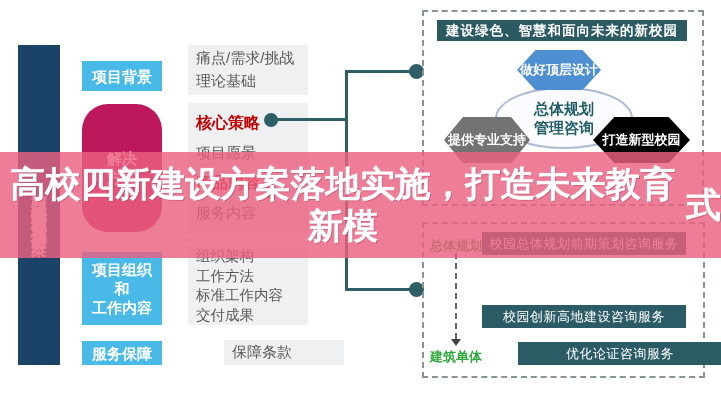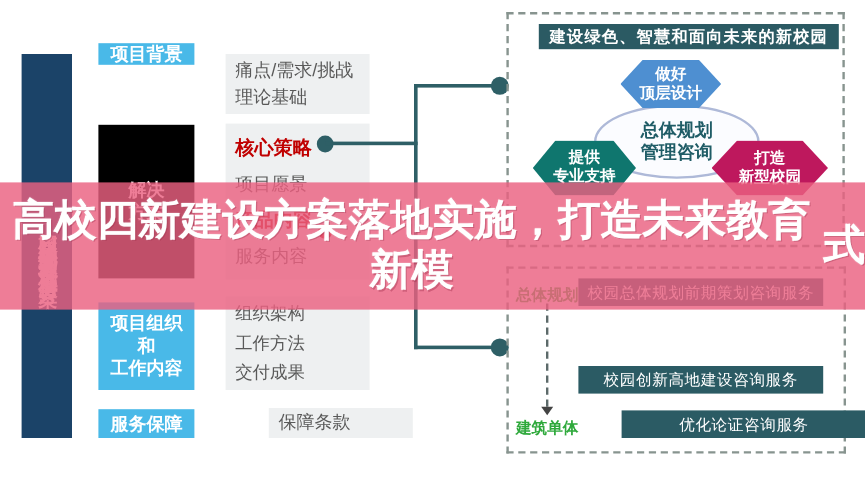--- a/index.html
+++ b/index.html
@@ -9,22 +9,22 @@
   
   .ribbon { position:absolute; left:18px; top:45px; width:42px; height:320px; background:#1b4368;
             display:flex; align-items:center; justify-content:center; }
   .ribbon span { writing-mode:vertical-rl; text-orientation:upright; color:#fff; font-size:16px;
                  font-weight:bold; letter-spacing:3px; line-height:42px; }
 
   
   .bluebox { position:absolute; left:82px; width:80px; background:#49b9e8; color:#fff;
              font-weight:bold; font-size:15px; display:flex; flex-direction:column;
              align-items:center; justify-content:center; text-align:center; line-height:19px; }
-  .bb1 { top:36px;  height:18px; }
-  .bb2 { top:104px; height:128px; background:#000000; }
+  .bb1 { top:61px;  height:30px; }
+  .bb2 { top:104px; height:128px; background:#be185d;border-radius:26px; }
   .bb3 { top:252px; height:73px; }
   .bb4 { top:341px; height:24px; }
 
   
   .graybox { position:absolute; left:188px; width:120px; background:#eef0f1; color:#595959;
              font-size:15px; display:flex; flex-direction:column; justify-content:space-evenly;
              padding-left:8px; }
   .g1 { top:45px;  height:50px; }
   .g2 { top:103px; height:130px; }
   .g3 { top:247px; height:78px; font-size:14.5px; }
@@ -37,34 +37,34 @@
   .rdot  { position:absolute; background:#c00000; border-radius:50%; width:12px; height:12px;
            left:265px; top:187px; }
 
   
   .dashed { position:absolute; border:2px dashed #87948f; }
   .frame-top    { left:422px; top:10px;  width:282px; height:196px; }
   .frame-bottom { left:422px; top:222px; width:283px; height:156px; }
 
   .hdrbar { position:absolute; left:437px; top:20px; width:250px; height:21px; background:#2b5a63;
             color:#fff; font-size:13.5px; font-weight:bold; display:flex; align-items:center;
-            justify-content:center; letter-spacing:1px;margin-left:12px; }
+            justify-content:center; letter-spacing:1px; }
 
   .ellipse { position:absolute; left:495px; top:87px; width:138px; height:62px; border-radius:50%;
              background:#fbfcff; border:2px solid #aeb9d8; color:#1f5c66; font-weight:bold;
              font-size:15px; display:flex; flex-direction:column; align-items:center;
              justify-content:center; line-height:19px; z-index:1; }
 
   .hex { position:absolute; color:#fff; font-weight:bold; font-size:13px; line-height:16px;
-         display:flex; flex-direction:column; align-items:center; justify-content:center;
+         display:flex; align-items:center; justify-content:center;
          text-align:center; z-index:2;
          clip-path:polygon(22% 0%, 78% 0%, 100% 50%, 78% 100%, 22% 100%, 0% 50%); }
   .hex-top   { left:517px; top:50px;  width:84px; height:40px; background:#4e8fd1; }
-  .hex-left  { left:444px; top:117px; width:86px; height:46px; background:#0f766e;font-family:Liberation Mono, monospace; }
-  .hex-right { left:593px; top:117px; width:97px; height:46px; background:#be185d; }
+  .hex-left  { left:444px; top:117px; width:86px; height:46px; background:#737373; }
+  .hex-right { left:593px; top:117px; width:97px; height:46px; background:#000000; }
 
   
   .glabel { position:absolute; color:#2fa93c; font-weight:bold; font-size:13px; width:60px;
             text-align:center; }
   .gl-top    { left:426px; top:237px; }
   .gl-bottom { left:426px; top:348px; }
   .varrow { position:absolute; left:455px; top:253px; height:86px; width:0;
             border-left:2px dashed #5c6a6a; }
   .varrow-head { position:absolute; left:451px; top:339px; width:0; height:0;
                  border-left:5px solid transparent; border-right:5px solid transparent;
@@ -113,20 +113,21 @@
   </div>
   <div class="graybox g2">
     <div class="row-red">核心策略</div>
     <div>项目愿景</div>
     <div class="row-red">产品内容</div>
     <div>服务内容</div>
   </div>
   <div class="graybox g3">
     <div>组织架构</div>
     <div>工作方法</div>
+    <div>标准工作内容</div>
     <div>交付成果</div>
   </div>
   <div class="graybox g4">
     <div>保障条款</div>
   </div>
 
   <div class="cdot" style="left:264px; top:113px; width:14px; height:14px;"></div>
   <div class="cline" style="left:271px; top:118px; width:77px; height:3px;"></div>
   <div class="cline" style="left:345px; top:70px; width:3px; height:221px;"></div>
   <div class="cline" style="left:345px; top:70px; width:67px; height:3px;"></div>

